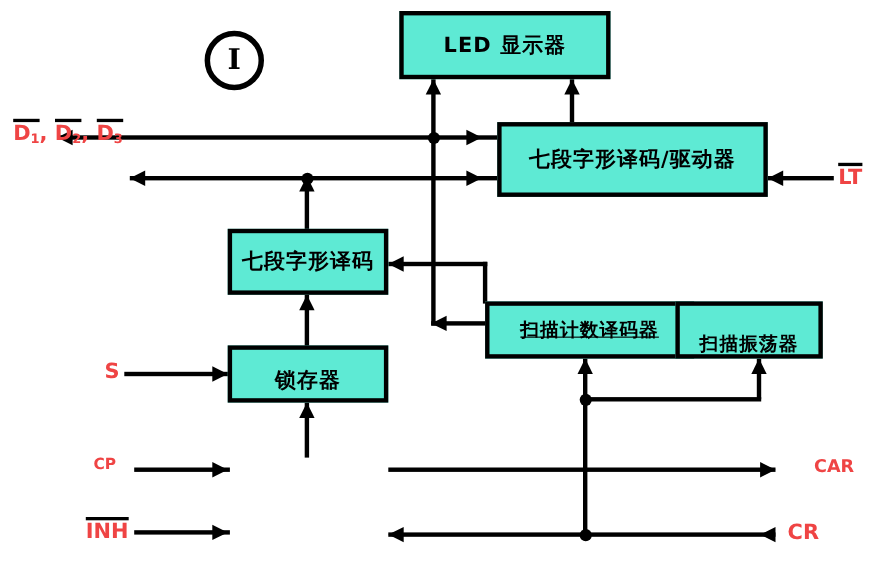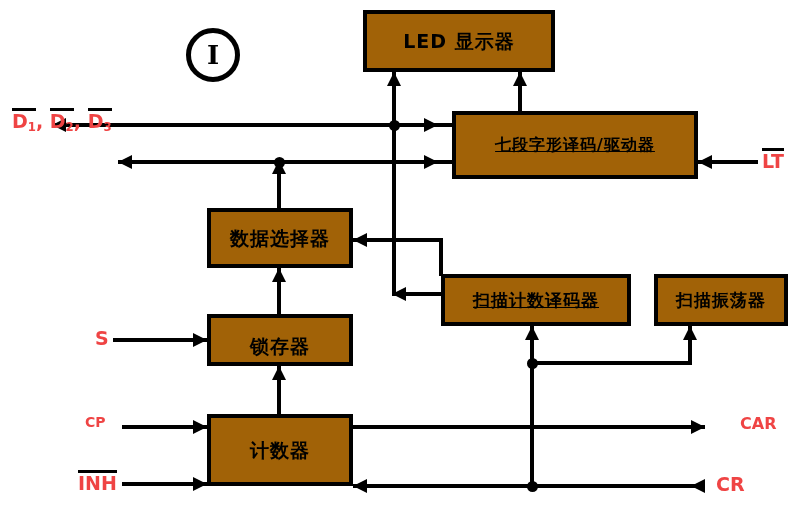--- a/index.html
+++ b/index.html
@@ -1,20 +1,20 @@
 <!DOCTYPE html>
 <html><head>
 <meta charset="utf-8">
 <style>
   html,body{margin:0;padding:0;background:#fff;}
   body{font-family:"DejaVu Sans","Liberation Sans",sans-serif;}
   #stage{position:relative;width:801px;height:520px;background:#ffffff;overflow:hidden;}
 
   
-  .box{position:absolute;box-sizing:border-box;border:4px solid #000;background:#a16207;
+  .box{position:absolute;box-sizing:border-box;border:4px solid #000;background:#5eead4;
        display:flex;align-items:center;justify-content:center;text-align:center;
        font-weight:bold;color:#000;letter-spacing:1px;z-index:6;}
   .box .lbl{line-height:1;white-space:nowrap;}
 
   
   .h{position:absolute;height:4px;background:#000;z-index:3;}
   .v{position:absolute;width:4px;background:#000;z-index:3;}
   .dot{position:absolute;width:11px;height:11px;border-radius:50%;background:#000;z-index:5;}
 
   
@@ -41,42 +41,39 @@
 
   <div class="marker" style="left:186px;top:28px;">
     <span>I</span>
   </div>
 
   <div class="box" style="left:363px;top:10px;width:192px;height:62px;">
     <span class="lbl" style="font-size:19px;">LED 显示器</span>
   </div>
 
   <div class="box" style="left:452px;top:111px;width:246px;height:68px;">
-    <span class="lbl" style="font-size:16px;text-decoration:underline;">七段字形译码/驱动器</span>
+    <span class="lbl" style="font-size:19px;">七段字形译码/驱动器</span>
   </div>
 
   <div class="box" style="left:207px;top:208px;width:146px;height:60px;">
-    <span class="lbl" style="font-size:19px;">数据选择器</span>
+    <span class="lbl" style="font-size:19px;">七段字形译码</span>
   </div>
 
   <div class="box" style="left:441px;top:274px;width:190px;height:52px;text-decoration:underline;">
     <span class="lbl" style="font-size:17px;">扫描计数译码器</span>
   </div>
 
-  <div class="box" style="left:654px;top:274px;width:134px;height:52px;">
+  <div class="box" style="left:614px;top:274px;width:134px;height:52px;align-items:flex-end;">
     <span class="lbl" style="font-size:17px;">扫描振荡器</span>
   </div>
 
   <div class="box" style="left:207px;top:314px;width:146px;height:52px;">
     <span class="lbl" style="font-size:19px;margin-top:12px;">锁存器</span>
   </div>
 
-  <div class="box" style="left:207px;top:414px;width:146px;height:72px;">
-    <span class="lbl" style="font-size:19px;">计数器</span>
-  </div>
 
   <div class="v" style="left:392px;top:72px;height:224px;"></div>
   <div class="ar ar-u" style="left:387px;top:72px;"></div>
 
   <div class="h" style="left:392px;top:292px;width:53px;"></div>
   <div class="ar ar-l" style="left:392px;top:287px;"></div>
 
   <div class="v" style="left:518px;top:72px;height:41px;"></div>
   <div class="ar ar-u" style="left:513px;top:72px;"></div>
 

